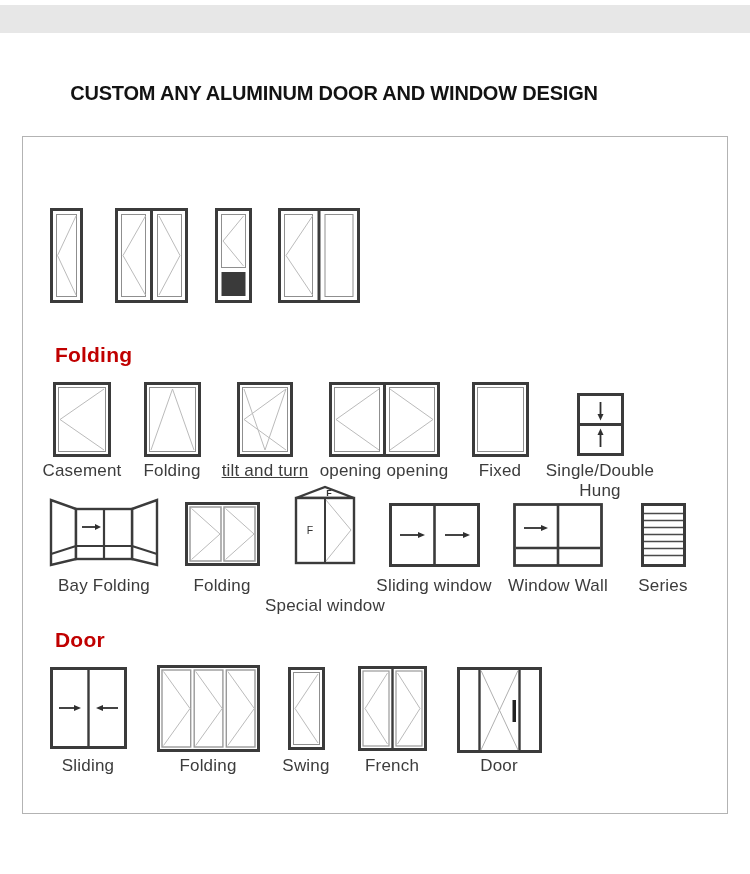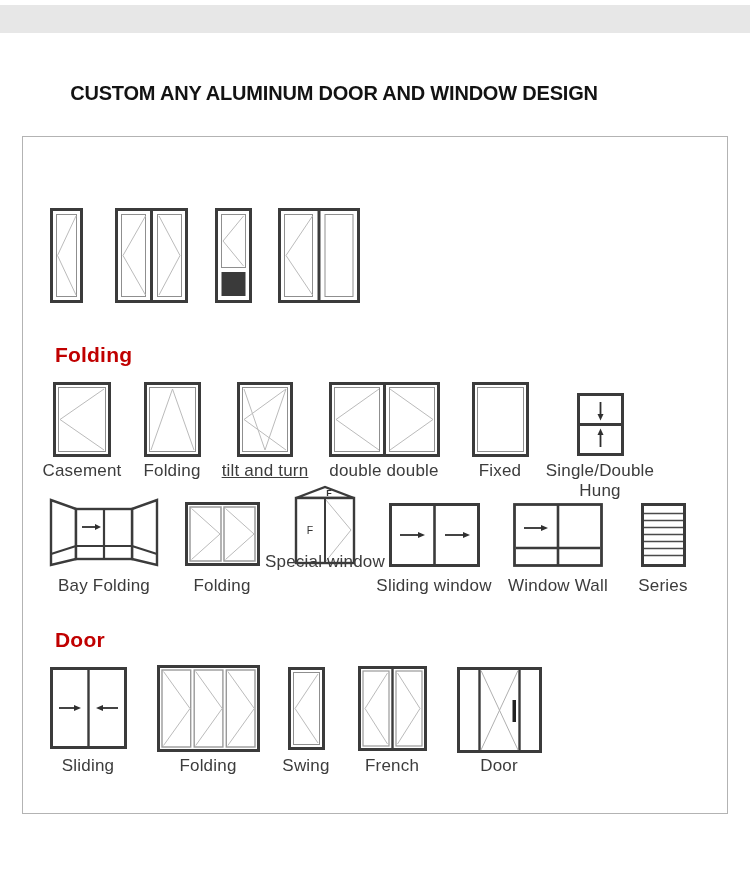--- a/index.html
+++ b/index.html
@@ -104,21 +104,21 @@
     <line x1="3" y1="31.5" x2="44" y2="31.5" stroke="#3b3b3b" stroke-width="3"></line>
     <line x1="23.5" y1="9" x2="23.5" y2="22" stroke="#2f2f2f" stroke-width="1.8"></line>
     <polygon points="20.5,21 26.5,21 23.5,27.5" fill="#2f2f2f"></polygon>
     <line x1="23.5" y1="54" x2="23.5" y2="41" stroke="#2f2f2f" stroke-width="1.8"></line>
     <polygon points="20.5,42 26.5,42 23.5,35.5" fill="#2f2f2f"></polygon>
   </svg>
 
   <div class="dlabel" style="left:7px;top:461px;">Casement</div>
   <div class="dlabel" style="left:97px;top:461px;">Folding</div>
   <div class="dlabel" style="left:190px;top:461px;text-decoration:underline;">tilt and turn</div>
-  <div class="dlabel" style="left:309px;top:461px;">double double</div>
+  <div class="dlabel" style="left:309px;top:461px;">opening opening</div>
   <div class="dlabel" style="left:425px;top:461px;">Fixed</div>
   <div class="dlabel" style="left:525px;top:461px;">Single/Double Hung</div>
 
   <svg class="diagram" style="left:48px;top:496px;" width="112" height="72" viewBox="0 0 112 72">
     <polygon points="28,13 3,4 3,69 28,63" fill="#fff" stroke="#3b3b3b" stroke-width="2.4"></polygon>
     <path d="M3 58 L28 50" fill="none" stroke="#3b3b3b" stroke-width="2"></path>
     <polygon points="84,13 109,4 109,69 84,63" fill="#fff" stroke="#3b3b3b" stroke-width="2.4"></polygon>
     <path d="M84 50 L109 58" fill="none" stroke="#3b3b3b" stroke-width="2"></path>
     <rect x="28" y="13" width="56" height="50" fill="#fff" stroke="#3b3b3b" stroke-width="2.4"></rect>
     <line x1="56" y1="13" x2="56" y2="63" stroke="#3b3b3b" stroke-width="2.2"></line>
@@ -169,21 +169,21 @@
       <line x1="3" y1="24.5" x2="42" y2="24.5"></line>
         <line x1="3" y1="31.5" x2="42" y2="31.5"></line>
       <line x1="3" y1="38.5" x2="42" y2="38.5"></line>
         <line x1="3" y1="45.5" x2="42" y2="45.5"></line>
       <line x1="3" y1="52.5" x2="42" y2="52.5"></line>
     </g>
   </svg>
 
   <div class="dlabel" style="left:29px;top:576px;">Bay Folding</div>
   <div class="dlabel" style="left:147px;top:576px;">Folding</div>
-  <div class="dlabel" style="left:250px;top:552px;">Special window</div>
+  <div class="dlabel" style="left:250px;top:596px;">Special window</div>
   <div class="dlabel" style="left:359px;top:576px;">Sliding window</div>
   <div class="dlabel" style="left:483px;top:576px;">Window Wall</div>
   <div class="dlabel" style="left:588px;top:576px;">Series</div>
 
   <div class="sec-title" style="left:55px;top:628px;">Door</div>
 
   <svg class="diagram" style="left:50px;top:667px;" width="77" height="82" viewBox="0 0 77 82">
     <rect x="1.5" y="1.5" width="74" height="79" fill="#fff" stroke="#3b3b3b" stroke-width="3"></rect>
     <line x1="38.5" y1="2" x2="38.5" y2="80" stroke="#3b3b3b" stroke-width="2.4"></line>
     <line x1="9" y1="41" x2="25" y2="41" stroke="#2f2f2f" stroke-width="1.8"></line>

